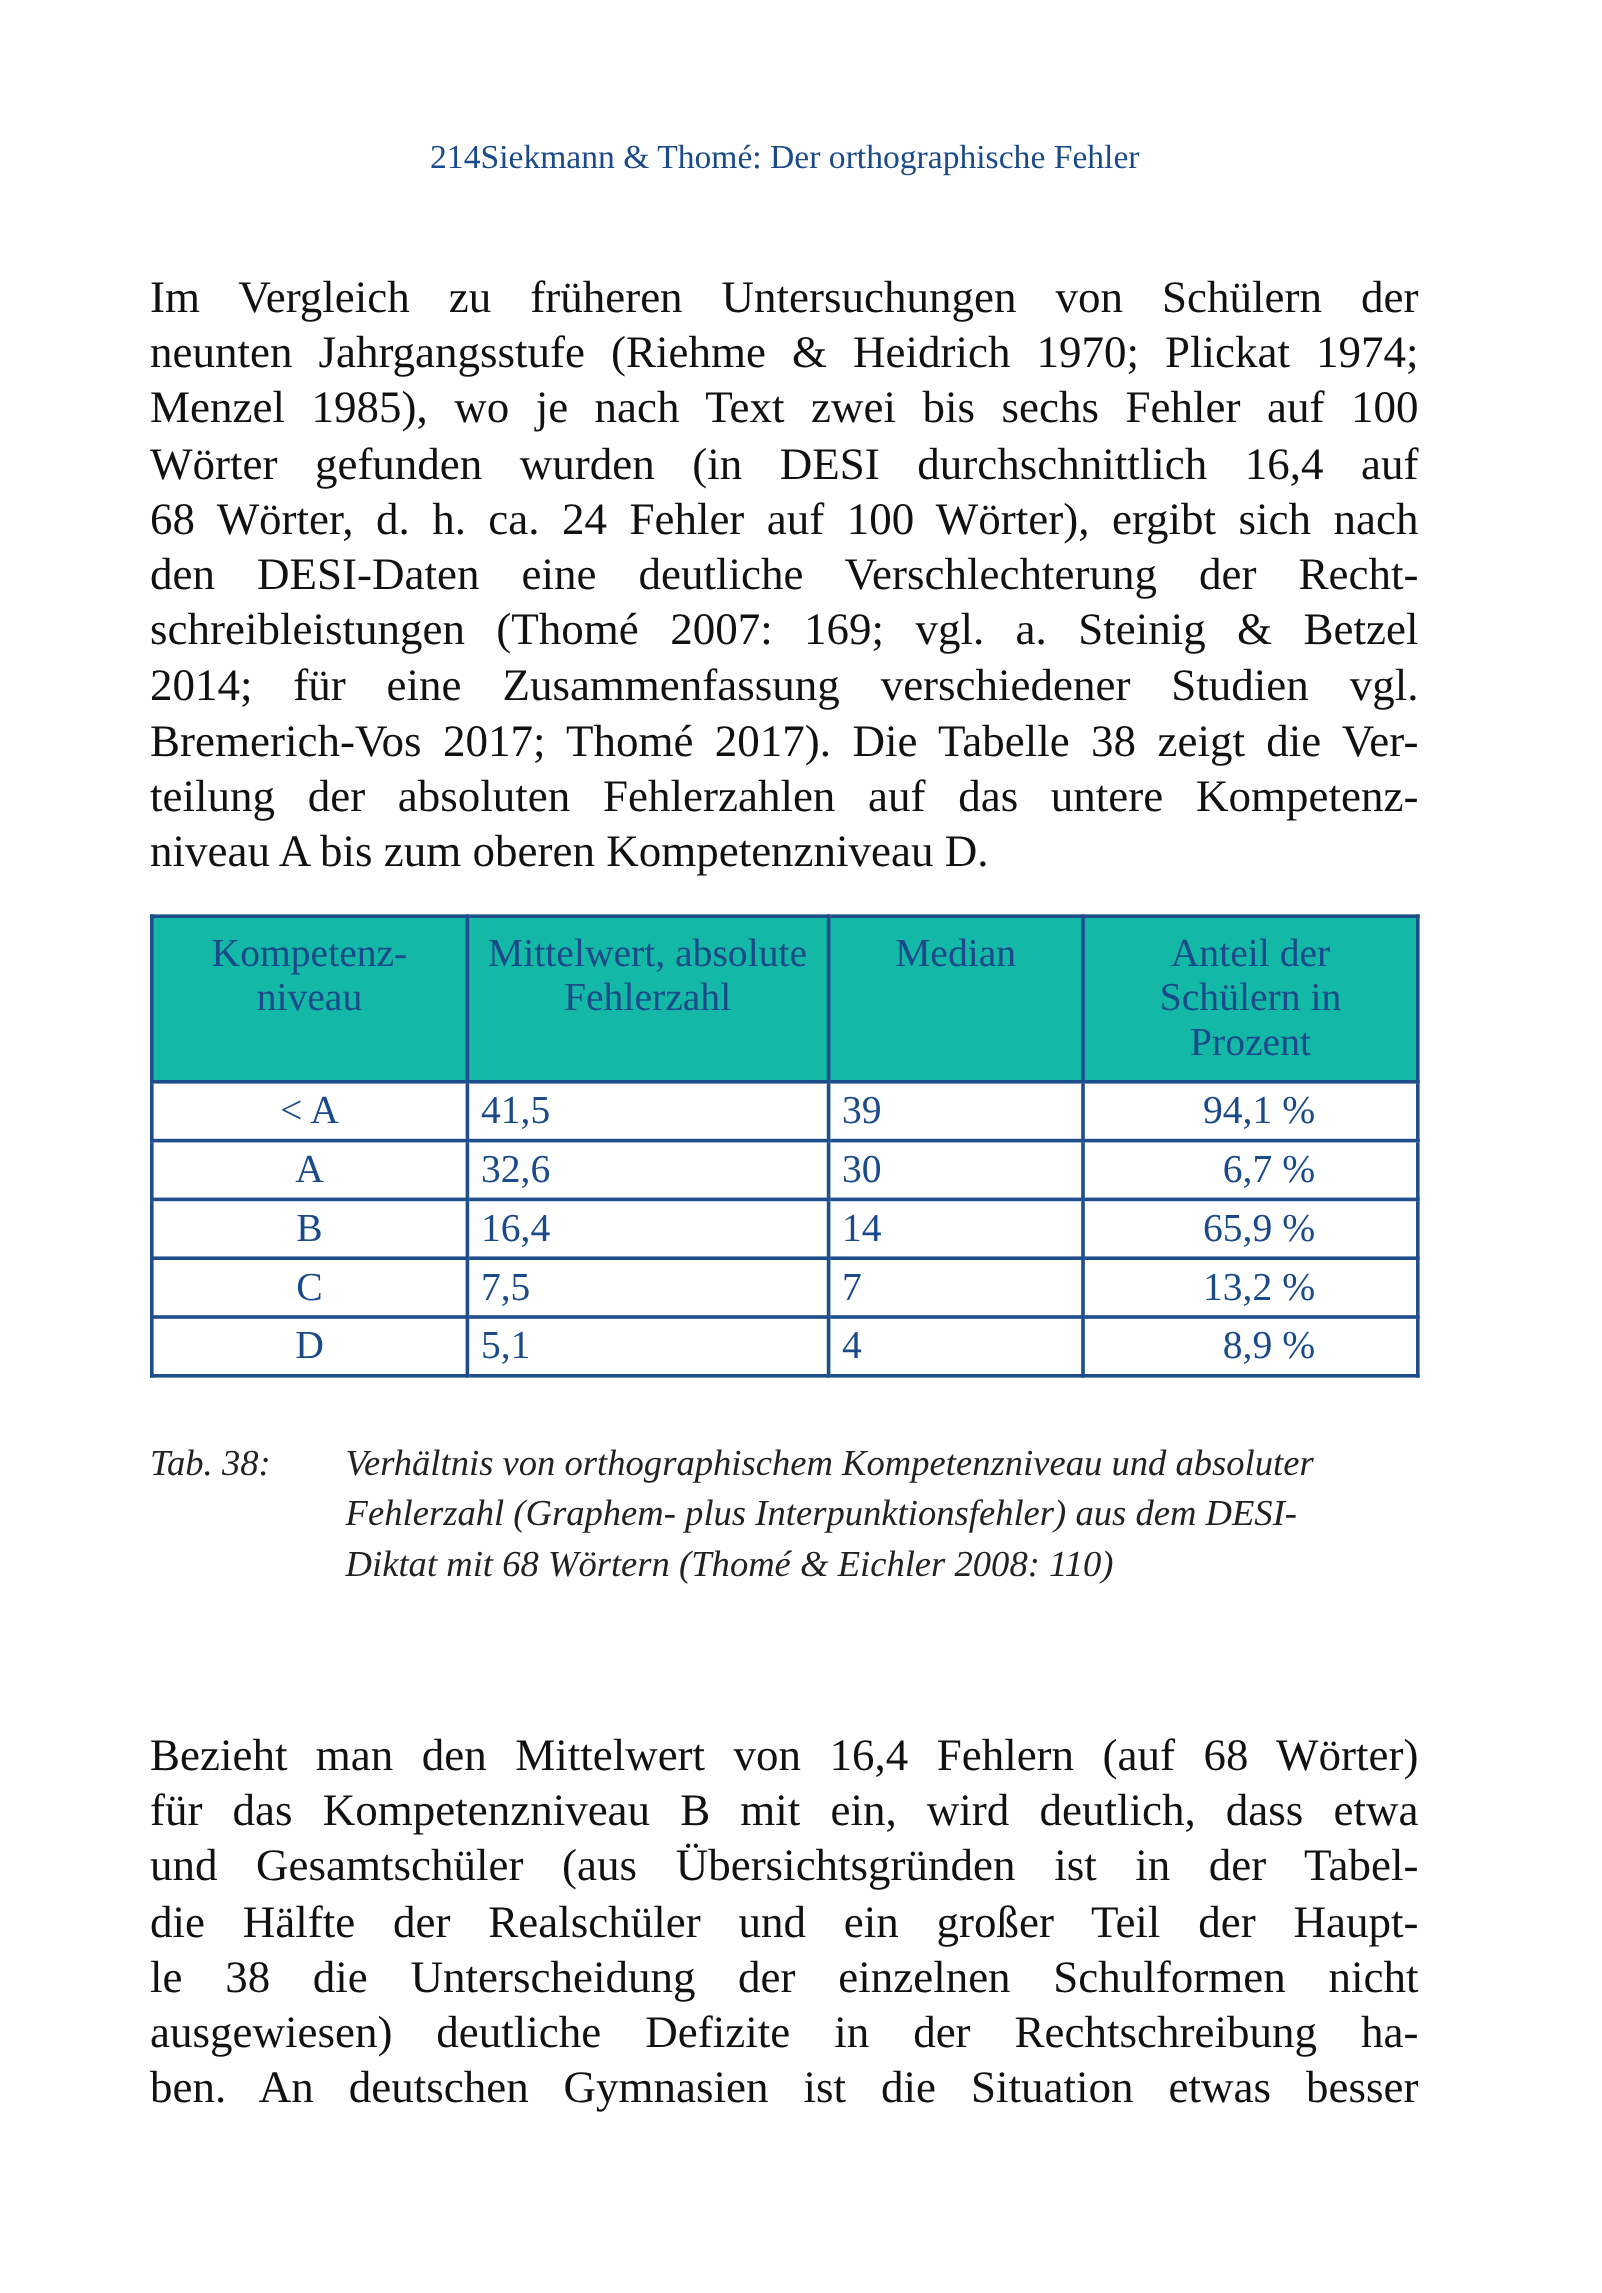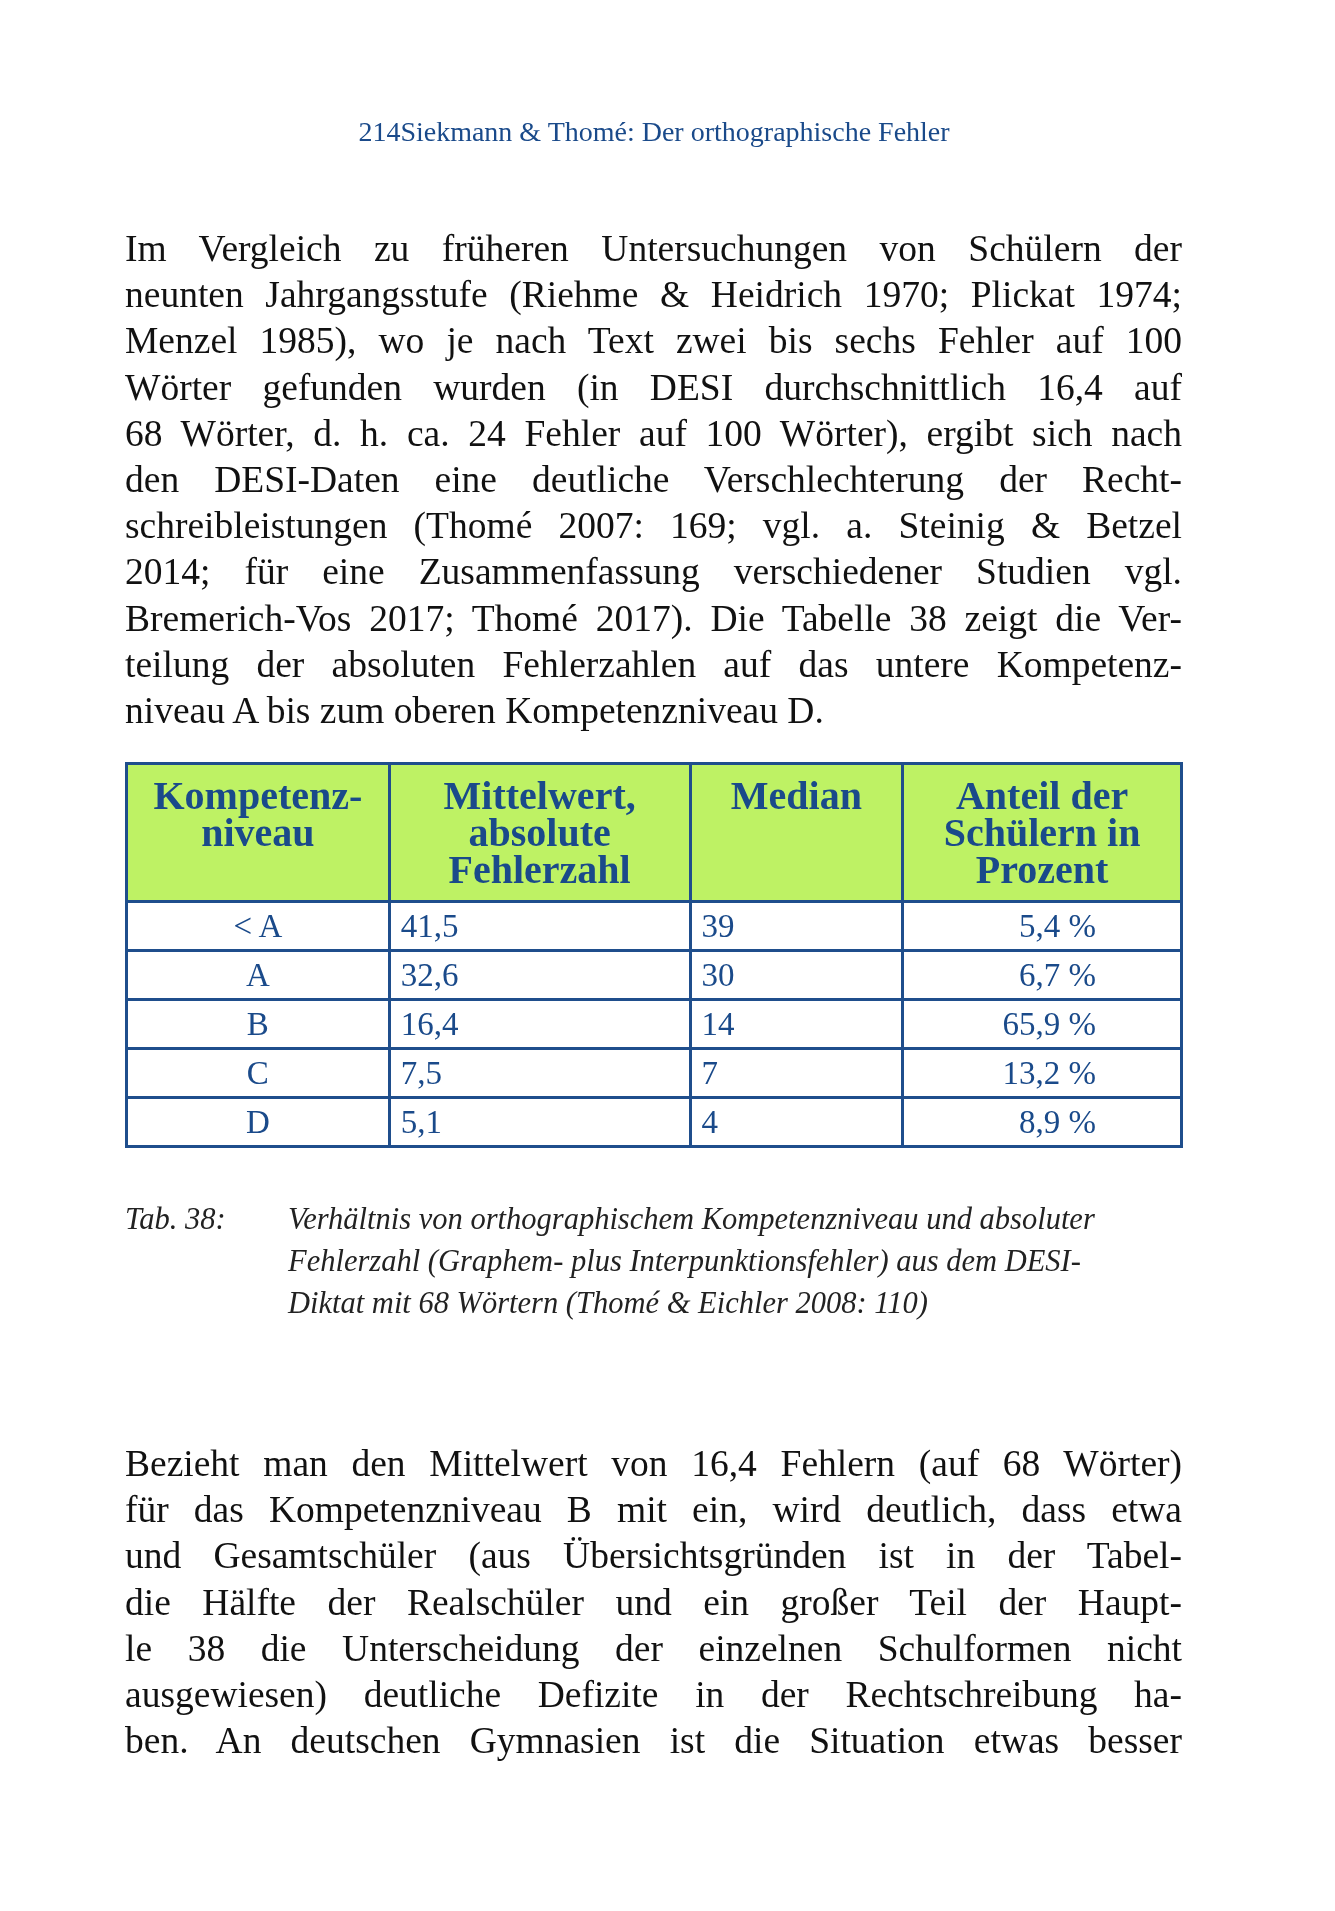--- a/index.html
+++ b/index.html
@@ -19,21 +19,21 @@
     .para2 { top: 1400px; margin-top: 41px; }
     .line { display: block; text-align: justify; text-align-last: justify; white-space: nowrap; }
     .line.last { text-align-last: left; }
     .tbl {
       position: absolute; left: 125px; top: 762px; width: 1058px;
       border-collapse: collapse; border: 3px solid #1f4e8c;
       font-family: "Liberation Serif", serif; color: #1a4a8a;
     }
     .tbl th, .tbl td { border: 3px solid #1f4e8c; }
     .tbl th {
-      background: #bef264; font-weight: bold; font-size: 40px; line-height: 37px;
+      background: #14b8a6; font-weight: normal; font-size: 33px; line-height: 37px;
       vertical-align: top; padding: 12px 10px 12px 10px; height: 107px;
     }
     .tbl td { font-size: 33px; height: 46px; padding: 0 10px; text-align: center; }
     .tbl td.num { text-align: left; }
     .tbl td.pct { text-align: right; padding-right: 84px; }
     .caption {
       position: absolute; left: 125px; top: 1198px; width: 1060px;
       font-family: "Liberation Serif", serif; font-style: italic; font-size: 30.5px; line-height: 42px;
       color: #222222;
     }
@@ -78,21 +78,21 @@
         <th>Mittelwert, absolute Fehlerzahl</th>
         <th>Median</th>
         <th>Anteil der Schülern in Prozent</th>
       </tr>
     </thead>
     <tbody>
       <tr>
         <td>&lt; A</td>
         <td class="num">41,5</td>
         <td class="num">39</td>
-        <td class="pct">5,4 %</td>
+        <td class="pct">94,1 %</td>
       </tr>
       <tr>
         <td>A</td>
         <td class="num">32,6</td>
         <td class="num">30</td>
         <td class="pct">6,7 %</td>
       </tr>
       <tr>
         <td>B</td>
         <td class="num">16,4</td>

